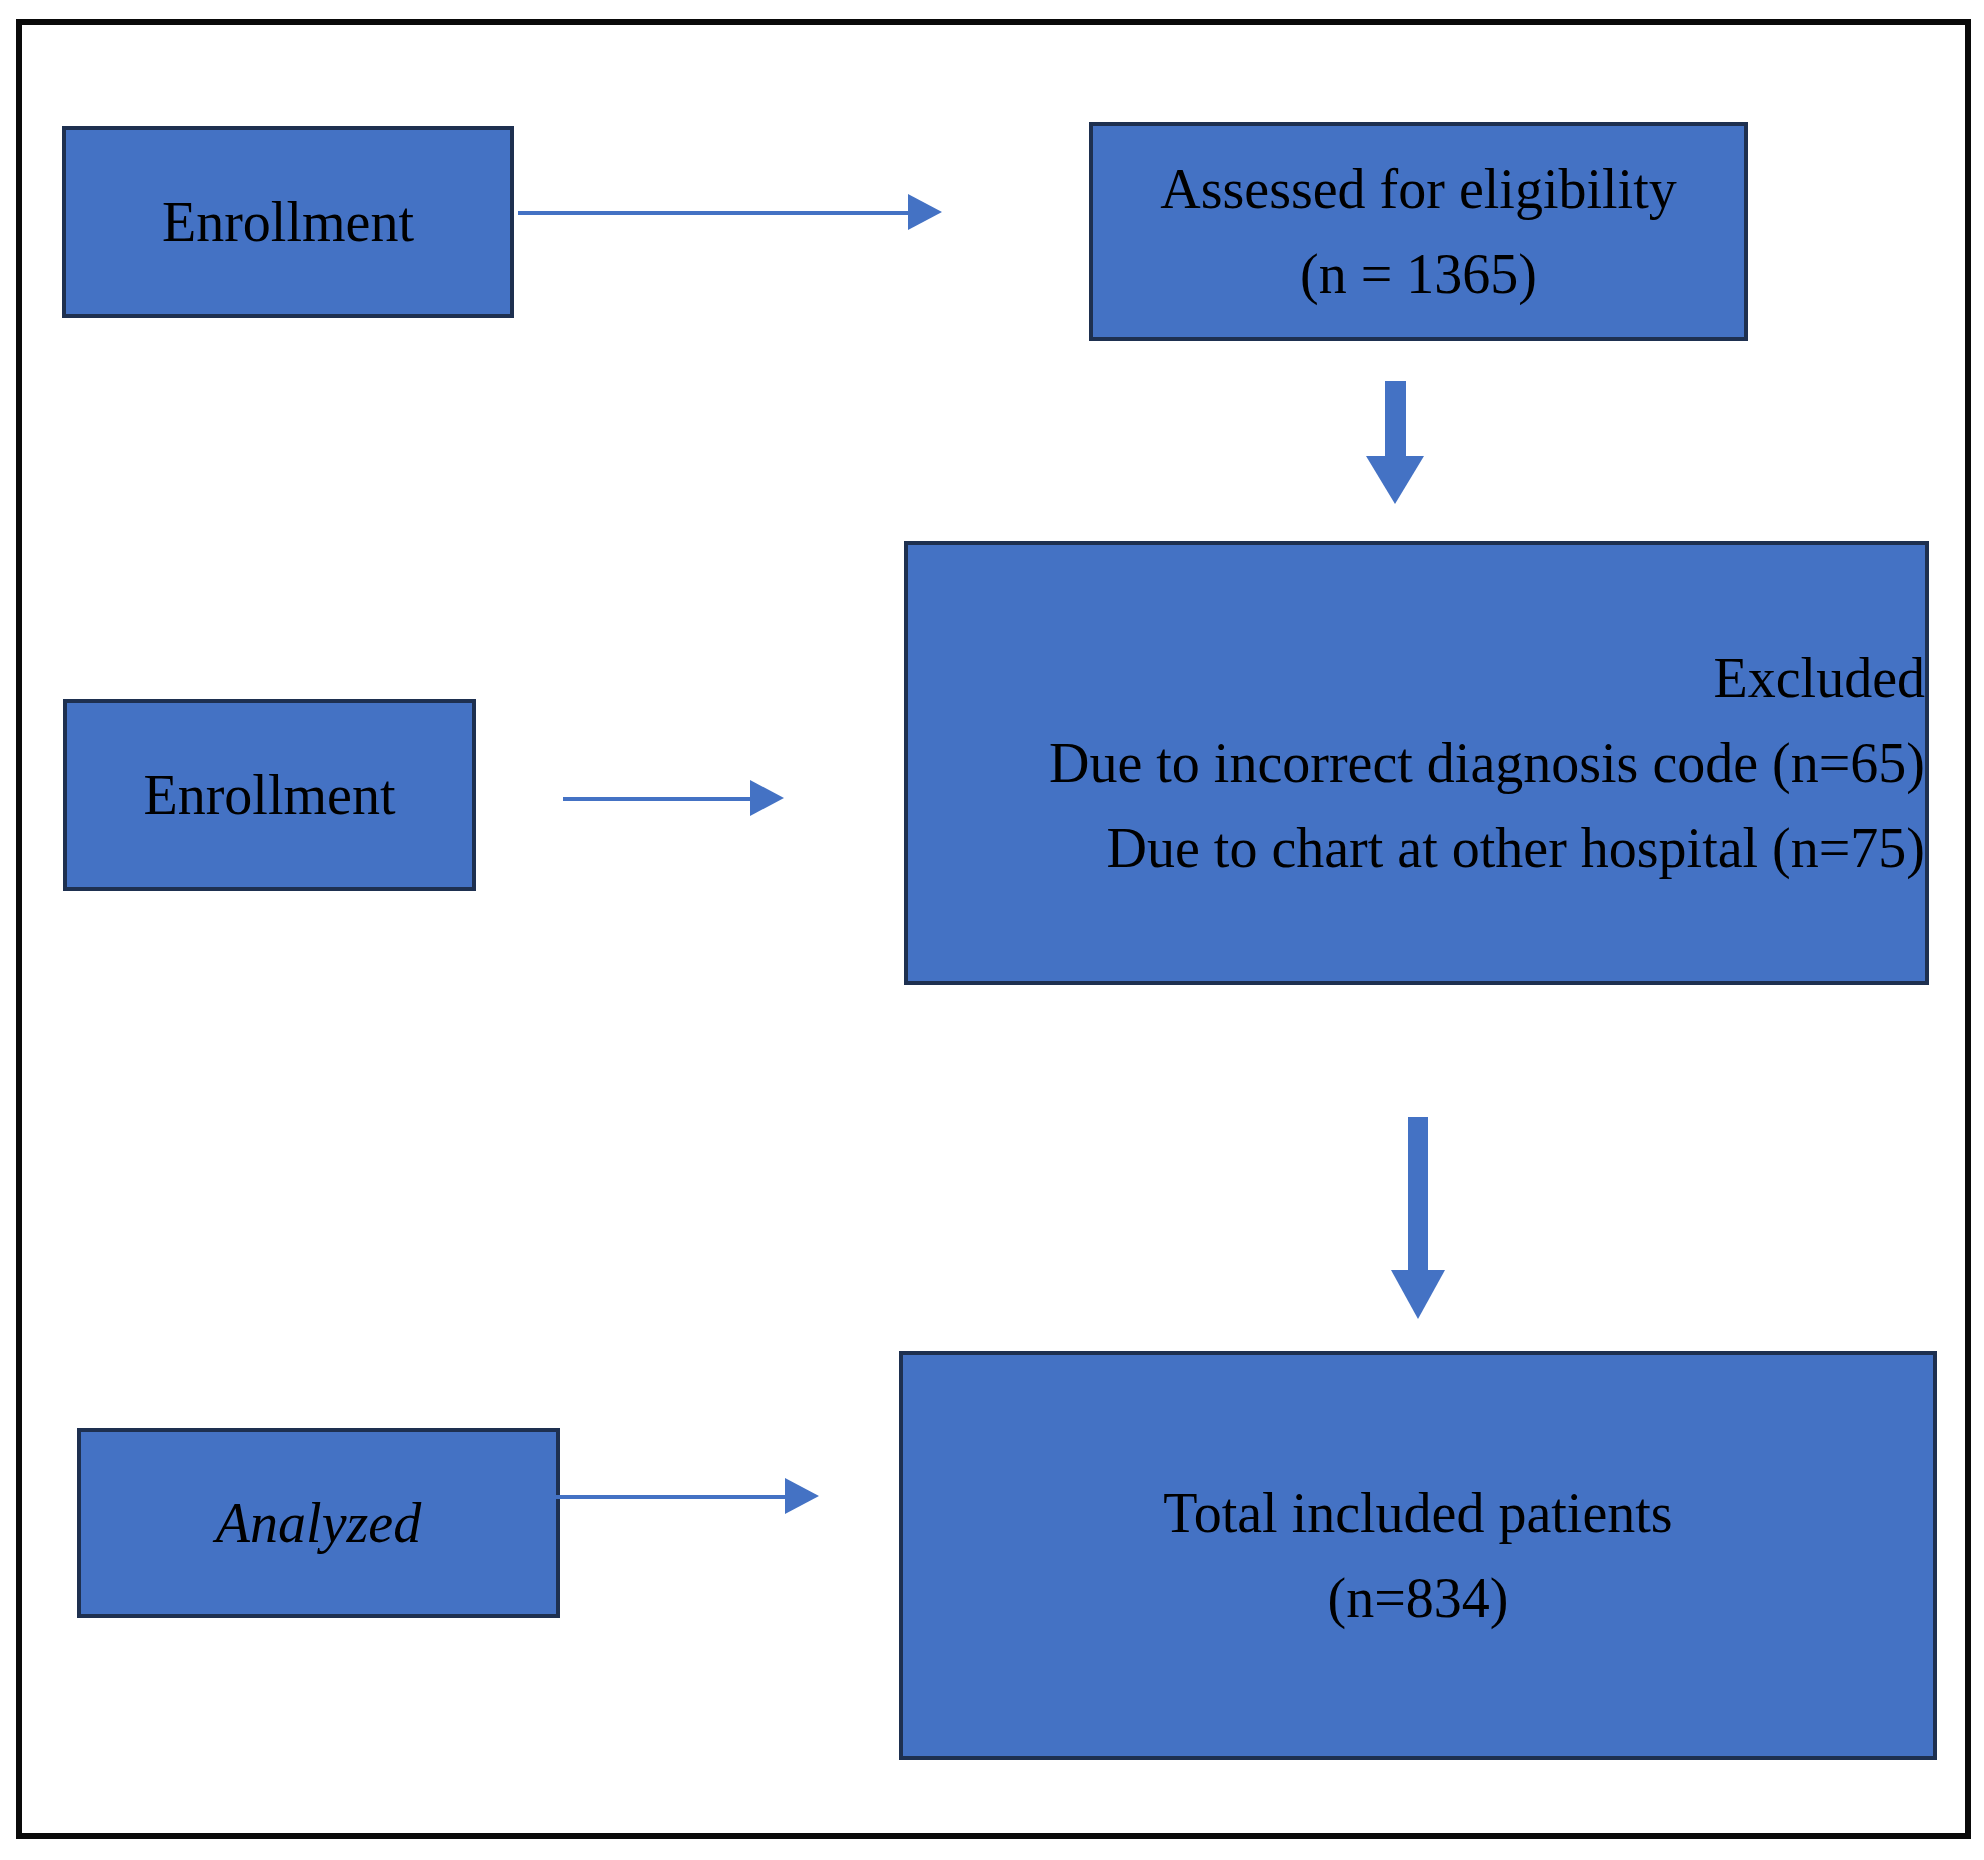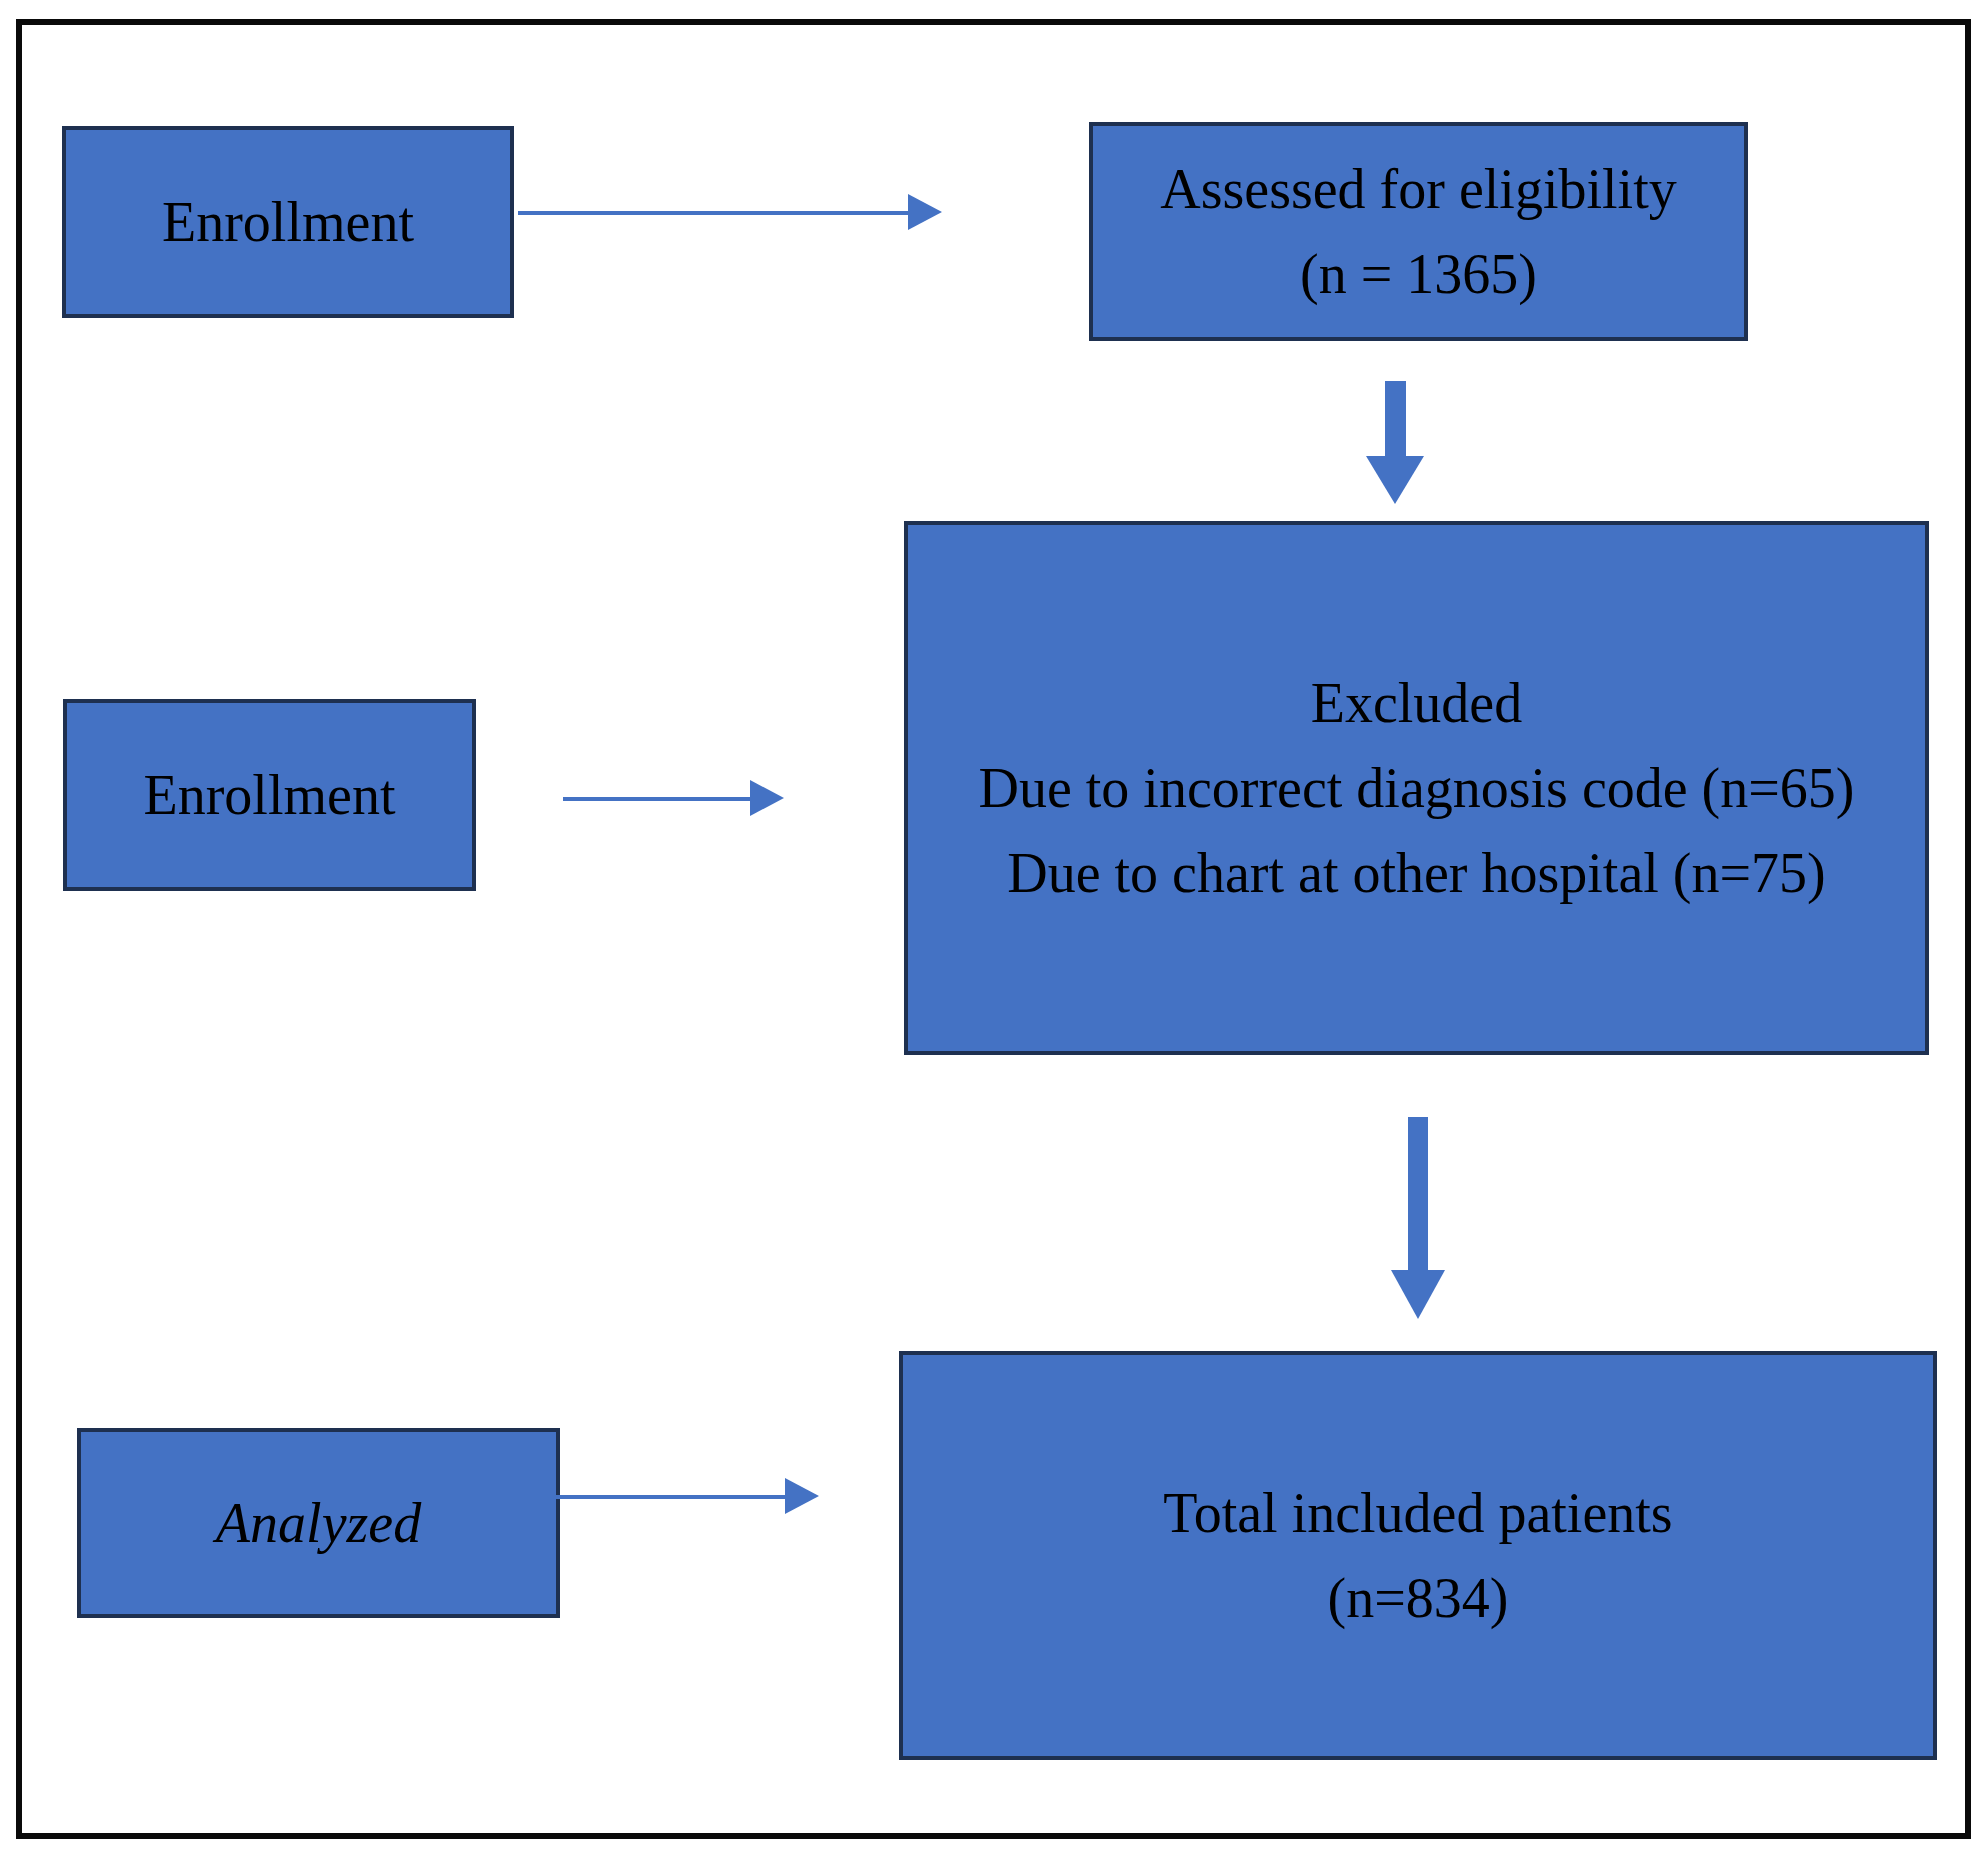--- a/index.html
+++ b/index.html
@@ -33,21 +33,21 @@
   }
   .box .line { display: block; white-space: nowrap; }
 
   
   .box-enrollment { left: 62px;  top: 126px;  width: 452px;  height: 192px; }
   .box-selection  { left: 63px;  top: 699px; width: 413px;  height: 192px; }
   .box-analyzed   { left: 77px; top: 1428px; width: 483px;  height: 190px; font-style: italic; }
 
   
   .box-assessed { left: 1089px; top: 122px;  width: 659px;  height: 219px; }
-  .box-excluded { left: 904px; top: 521px;  width: 1025px; height: 534px; }
+  .box-excluded { left: 904px; top: 541px;  width: 1025px; height: 444px; align-items: flex-end; }
   .box-total    { left: 899px; top: 1351px; width: 1038px; height: 409px; }
 
   
   .harrow { position: absolute; height: 40px; }
   .harrow .shaft {
     position: absolute;
     left: 0; right: 32px;
     top: 18px; height: 4px;
     background: #4472C4;
   }

